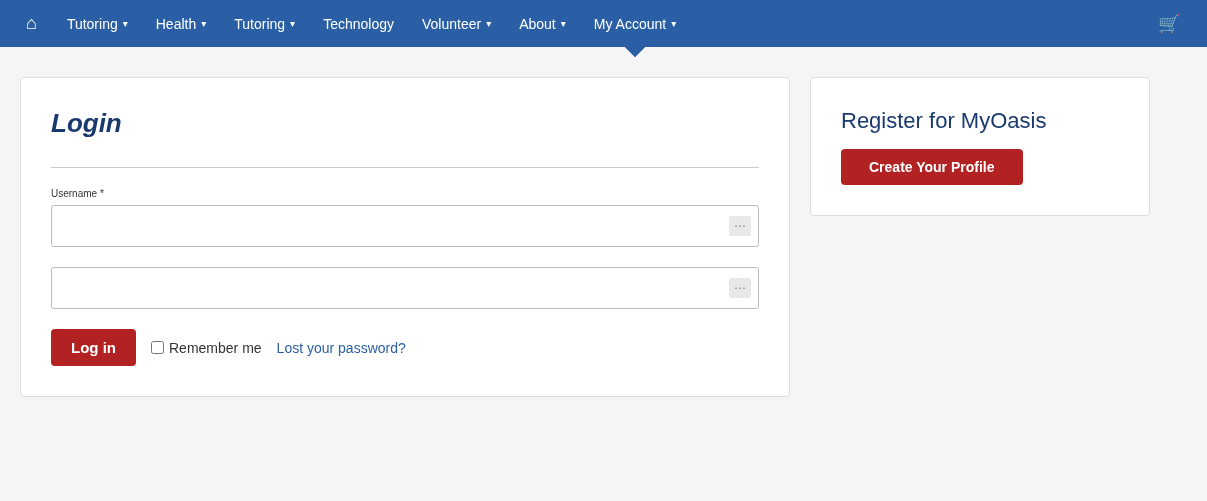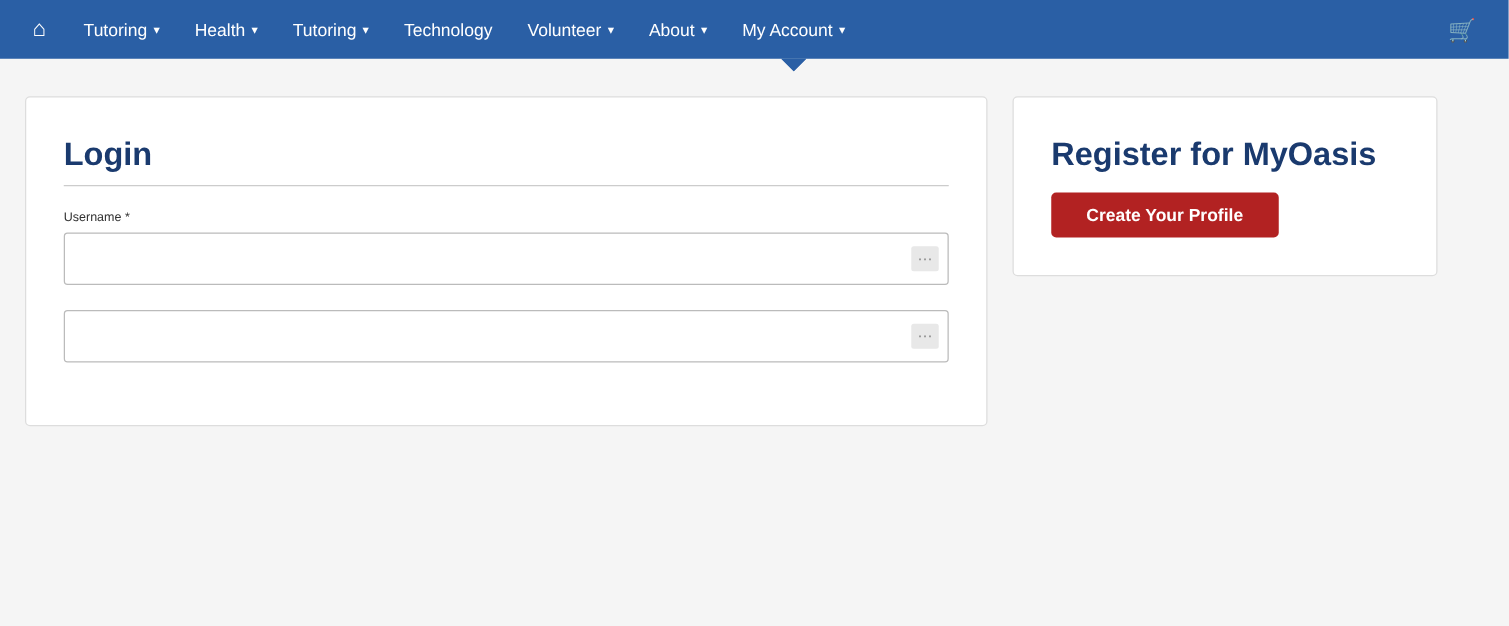--- a/index.html
+++ b/index.html
@@ -75,23 +75,24 @@
       border: 1px solid #ddd;
       border-radius: 4px;
       padding: 30px;
       flex: 1;
       max-width: 770px;
     }
     .login-title {
       font-size: 26px;
       color: #1a3a6e;
       font-weight: bold;
-      padding-bottom: 9px;
+      padding-bottom: 28px;
       border-bottom: 1px solid #ccc;
       margin-bottom: 20px;
+      font-style: italic;
     }
     .form-group {
       margin-bottom: 20px;
     }
     .form-label {
       display: block;
       font-size: 10px;
       color: #333;
       margin-bottom: 6px;
     }
@@ -155,23 +156,23 @@
     .register-card {
       background: white;
       border: 1px solid #ddd;
       border-radius: 4px;
       padding: 30px;
       width: 340px;
       flex-shrink: 0;
       align-self: flex-start;
     }
     .register-title {
-      font-size: 26px;
+      font-size: 22px;
       color: #1a3a6e;
-      font-weight: bold;
+      font-weight: normal;
       margin-bottom: 15px;
     }
     .btn-create-profile {
       background: #b22222;
       color: white;
       border: none;
       padding: 10px 28px;
       border-radius: 4px;
       font-size: 14px;
       cursor: pointer;
@@ -244,20 +245,28 @@
       </div>
     </div>
 
     <div class="form-group">
       <div class="form-input-wrapper">
         <input type="password" class="form-input" style="">
         <span class="input-icon">⋯</span>
       </div>
     </div>
 
+    <div class="form-actions">
+      <button class="btn-login">Log in</button>
+      <label class="remember-me-wrapper">
+        <input type="checkbox" class="remember-checkbox" style="">
+        <span>Remember me</span>
+      </label>
+      <a href="#" class="lost-password-link">Lost your password?</a>
+    </div>
   </div>
 
   <div class="register-card">
     <h2 class="register-title">Register for MyOasis</h2>
     <button class="btn-create-profile">Create Your Profile</button>
   </div>
 
 </div>
 
 </body></html>

